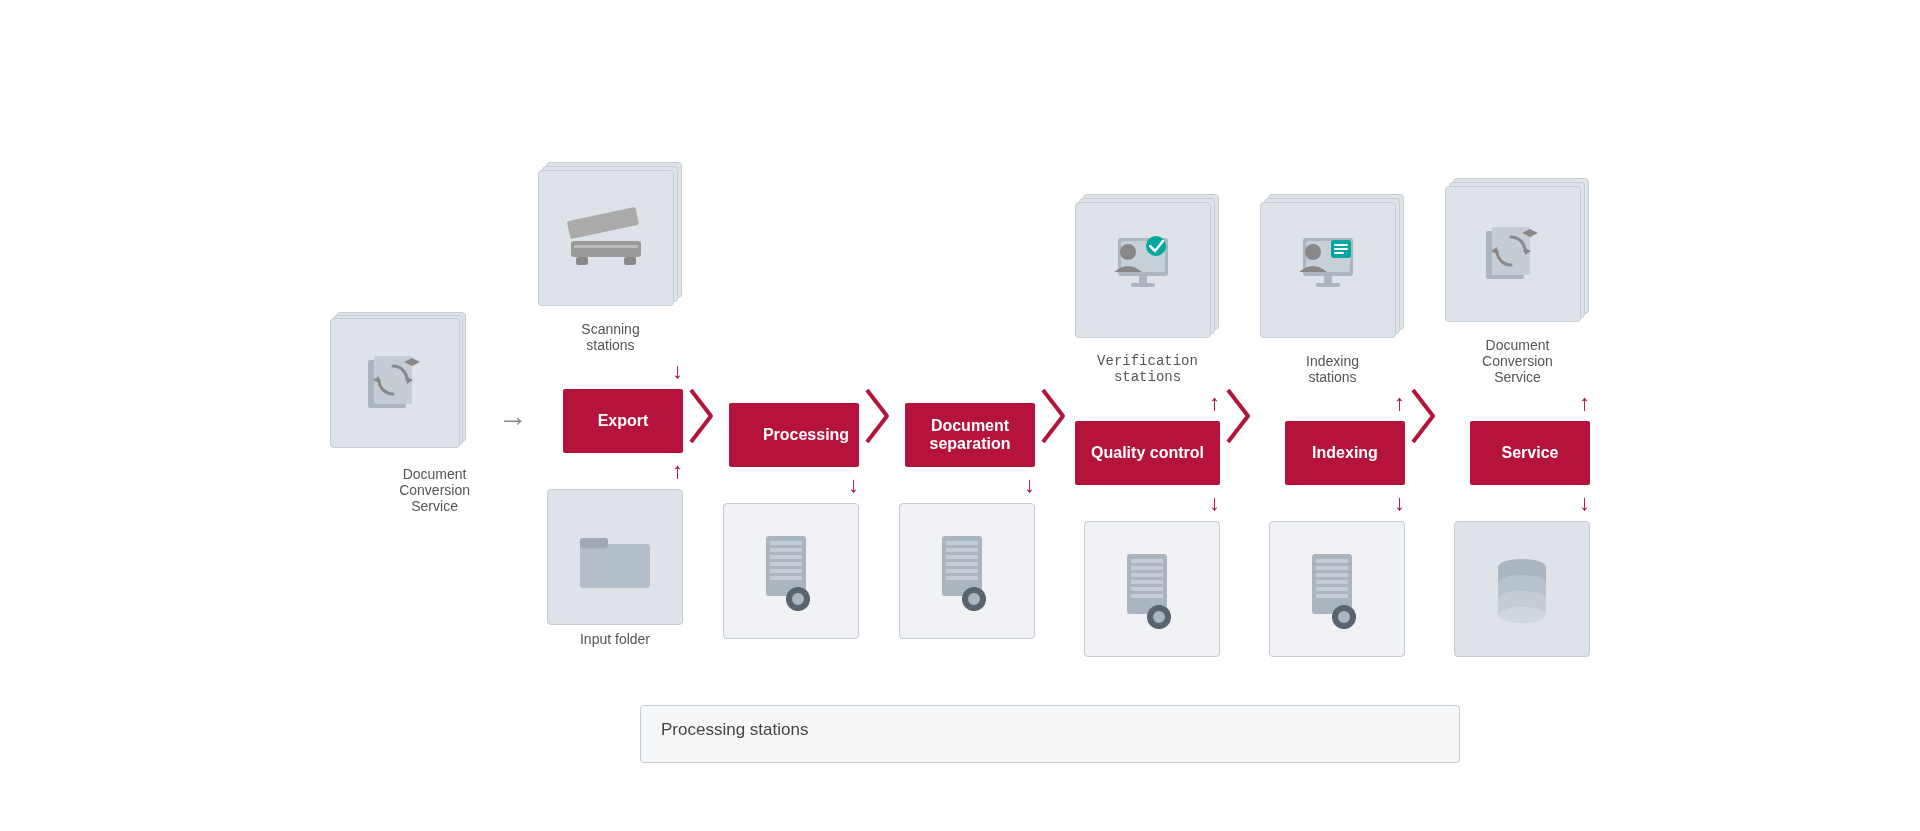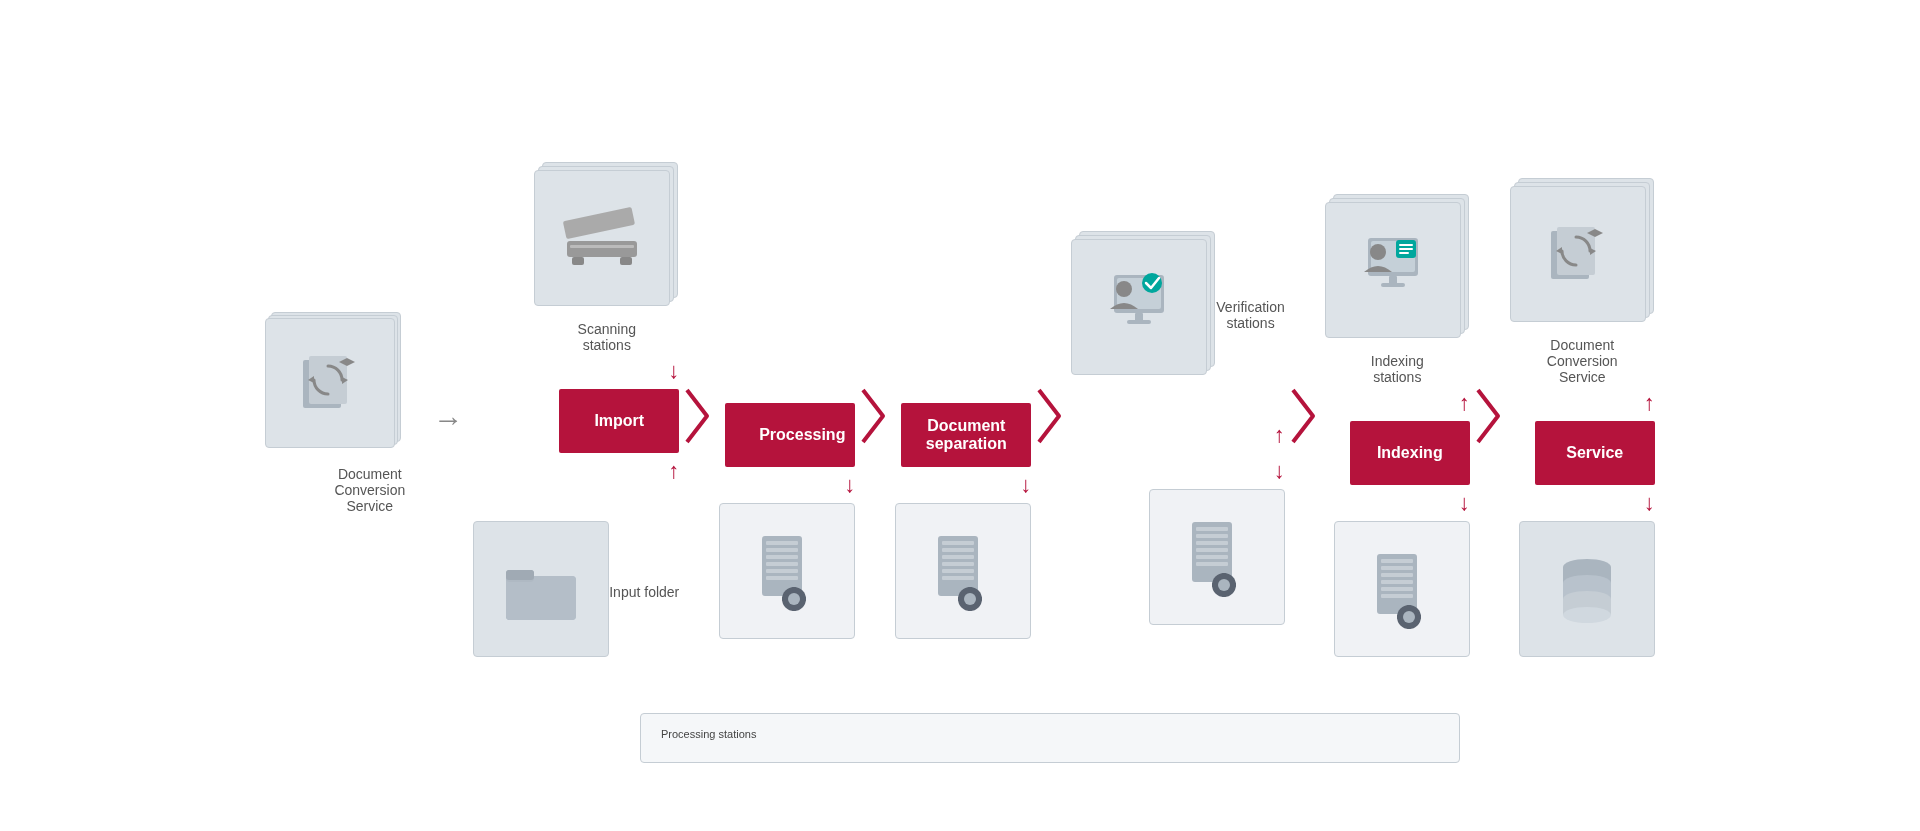--- a/index.html
+++ b/index.html
@@ -145,26 +145,26 @@
               <rect x="58" y="54" width="12" height="8" rx="2" fill="#888"></rect>
             </svg>
           </div>
         </div>
         <div class="icon-label" style="margin-top:6px;">Scanning<br>stations</div>
       </div>
 
       <div class="arrow-down">↓</div>
 
       <div class="process-box" style="min-width:120px; width:120px;">
-        <span>Import</span>
+        <span>Export</span>
       </div>
 
       <div class="arrow-up">↑</div>
 
-      <div style="display:flex; flex-direction:row; align-items:center; height:200px; justify-content:flex-start;">
+      <div style="display:flex; flex-direction:column; align-items:center; height:200px; justify-content:flex-start;">
         <div style="width:136px; height:136px; background:#dde3e8; border:1px solid #c5cdd4; border-radius:4px; display:flex; align-items:center; justify-content:center;">
           <svg width="80" height="70" viewBox="0 0 80 70">
             <rect x="5" y="22" width="70" height="44" rx="4" fill="#aab5bf"></rect>
             <rect x="5" y="22" width="35" height="44" rx="4" fill="#aab5bf"></rect>
             <rect x="5" y="16" width="28" height="12" rx="4" fill="#9aa5af"></rect>
             <rect x="5" y="22" width="70" height="44" rx="4" fill="#b8c2cc" opacity="0.7"></rect>
             <rect x="5" y="16" width="28" height="10" rx="3" fill="#a0aab4"></rect>
           </svg>
         </div>
         <div class="icon-label" style="margin-top:6px;">Input folder</div>
@@ -231,21 +231,21 @@
         </svg>
       </div>
     </div>
 
     <svg width="28" height="60" viewBox="0 0 28 60" style="flex-shrink:0; margin:0 6px;">
       <polyline points="2,4 22,30 2,56" stroke="#b5133c" stroke-width="4" fill="none" stroke-linejoin="round"></polyline>
     </svg>
 
     <div class="vert-col">
 
-      <div style="display:flex; flex-direction:row; align-items:center; height:210px; justify-content:flex-end;">
+      <div style="display:flex; flex-direction:column; align-items:center; height:210px; justify-content:flex-end;font-family:Liberation Mono, monospace;">
         <div style="position:relative; width:145px; height:145px;">
           <div style="position:absolute; top:-8px; left:8px; width:136px; height:136px; background:#dde3e8; border:1px solid #c5cdd4; border-radius:4px;"></div>
           <div style="position:absolute; top:-4px; left:4px; width:136px; height:136px; background:#dde3e8; border:1px solid #c5cdd4; border-radius:4px;"></div>
           <div style="position:absolute; top:0; left:0; width:136px; height:136px; background:#dde3e8; border:1px solid #c5cdd4; border-radius:4px; display:flex; align-items:center; justify-content:center;">
             <svg width="90" height="80" viewBox="0 0 90 80">
 
               <rect x="20" y="8" width="50" height="38" rx="3" fill="#aab5bf"></rect>
               <rect x="23" y="11" width="44" height="31" rx="2" fill="#c5d0d8"></rect>
 
               <circle cx="30" cy="22" r="8" fill="#888"></circle>
@@ -257,20 +257,23 @@
               <rect x="41" y="46" width="8" height="8" rx="1" fill="#aab5bf"></rect>
               <rect x="33" y="53" width="24" height="4" rx="2" fill="#aab5bf"></rect>
             </svg>
           </div>
         </div>
         <div class="icon-label" style="margin-top:6px;">Verification<br>stations</div>
       </div>
 
       <div class="arrow-up" style="color:#b5133c;">↑</div>
 
+      <div class="process-box" style="min-width:145px; width:145px;">
+        <span>Quality control</span>
+      </div>
 
       <div class="arrow-down">↓</div>
 
       <div style="width:136px; height:136px; background:#f0f2f5; border:1.5px solid #c5cdd4; border-radius:4px; display:flex; align-items:center; justify-content:center;">
         <svg width="70" height="80" viewBox="0 0 70 80">
           <rect x="10" y="5" width="40" height="60" rx="3" fill="#aab5bf"></rect>
           <rect x="14" y="10" width="32" height="4" rx="1" fill="#c5cdd4"></rect>
           <rect x="14" y="17" width="32" height="4" rx="1" fill="#c5cdd4"></rect>
           <rect x="14" y="24" width="32" height="4" rx="1" fill="#c5cdd4"></rect>
           <rect x="14" y="31" width="32" height="4" rx="1" fill="#c5cdd4"></rect>
@@ -410,17 +413,17 @@
       background: #f5f7f9;
       border: 1.5px solid #c5cdd4;
       border-radius:4px;
       padding:14px 40px 14px 20px;
       display:flex;
       flex-direction:column;
       width:820px;
       position:relative;
       left: 90px;
     ">
-      <div style="font-size:11px; color:#444; margin-bottom:8px;">Processing stations</div>
+      <div style="font-size:17px; color:#444; margin-bottom:8px;">Processing stations</div>
     </div>
   </div>
 
 </div>
 
 </body></html>

